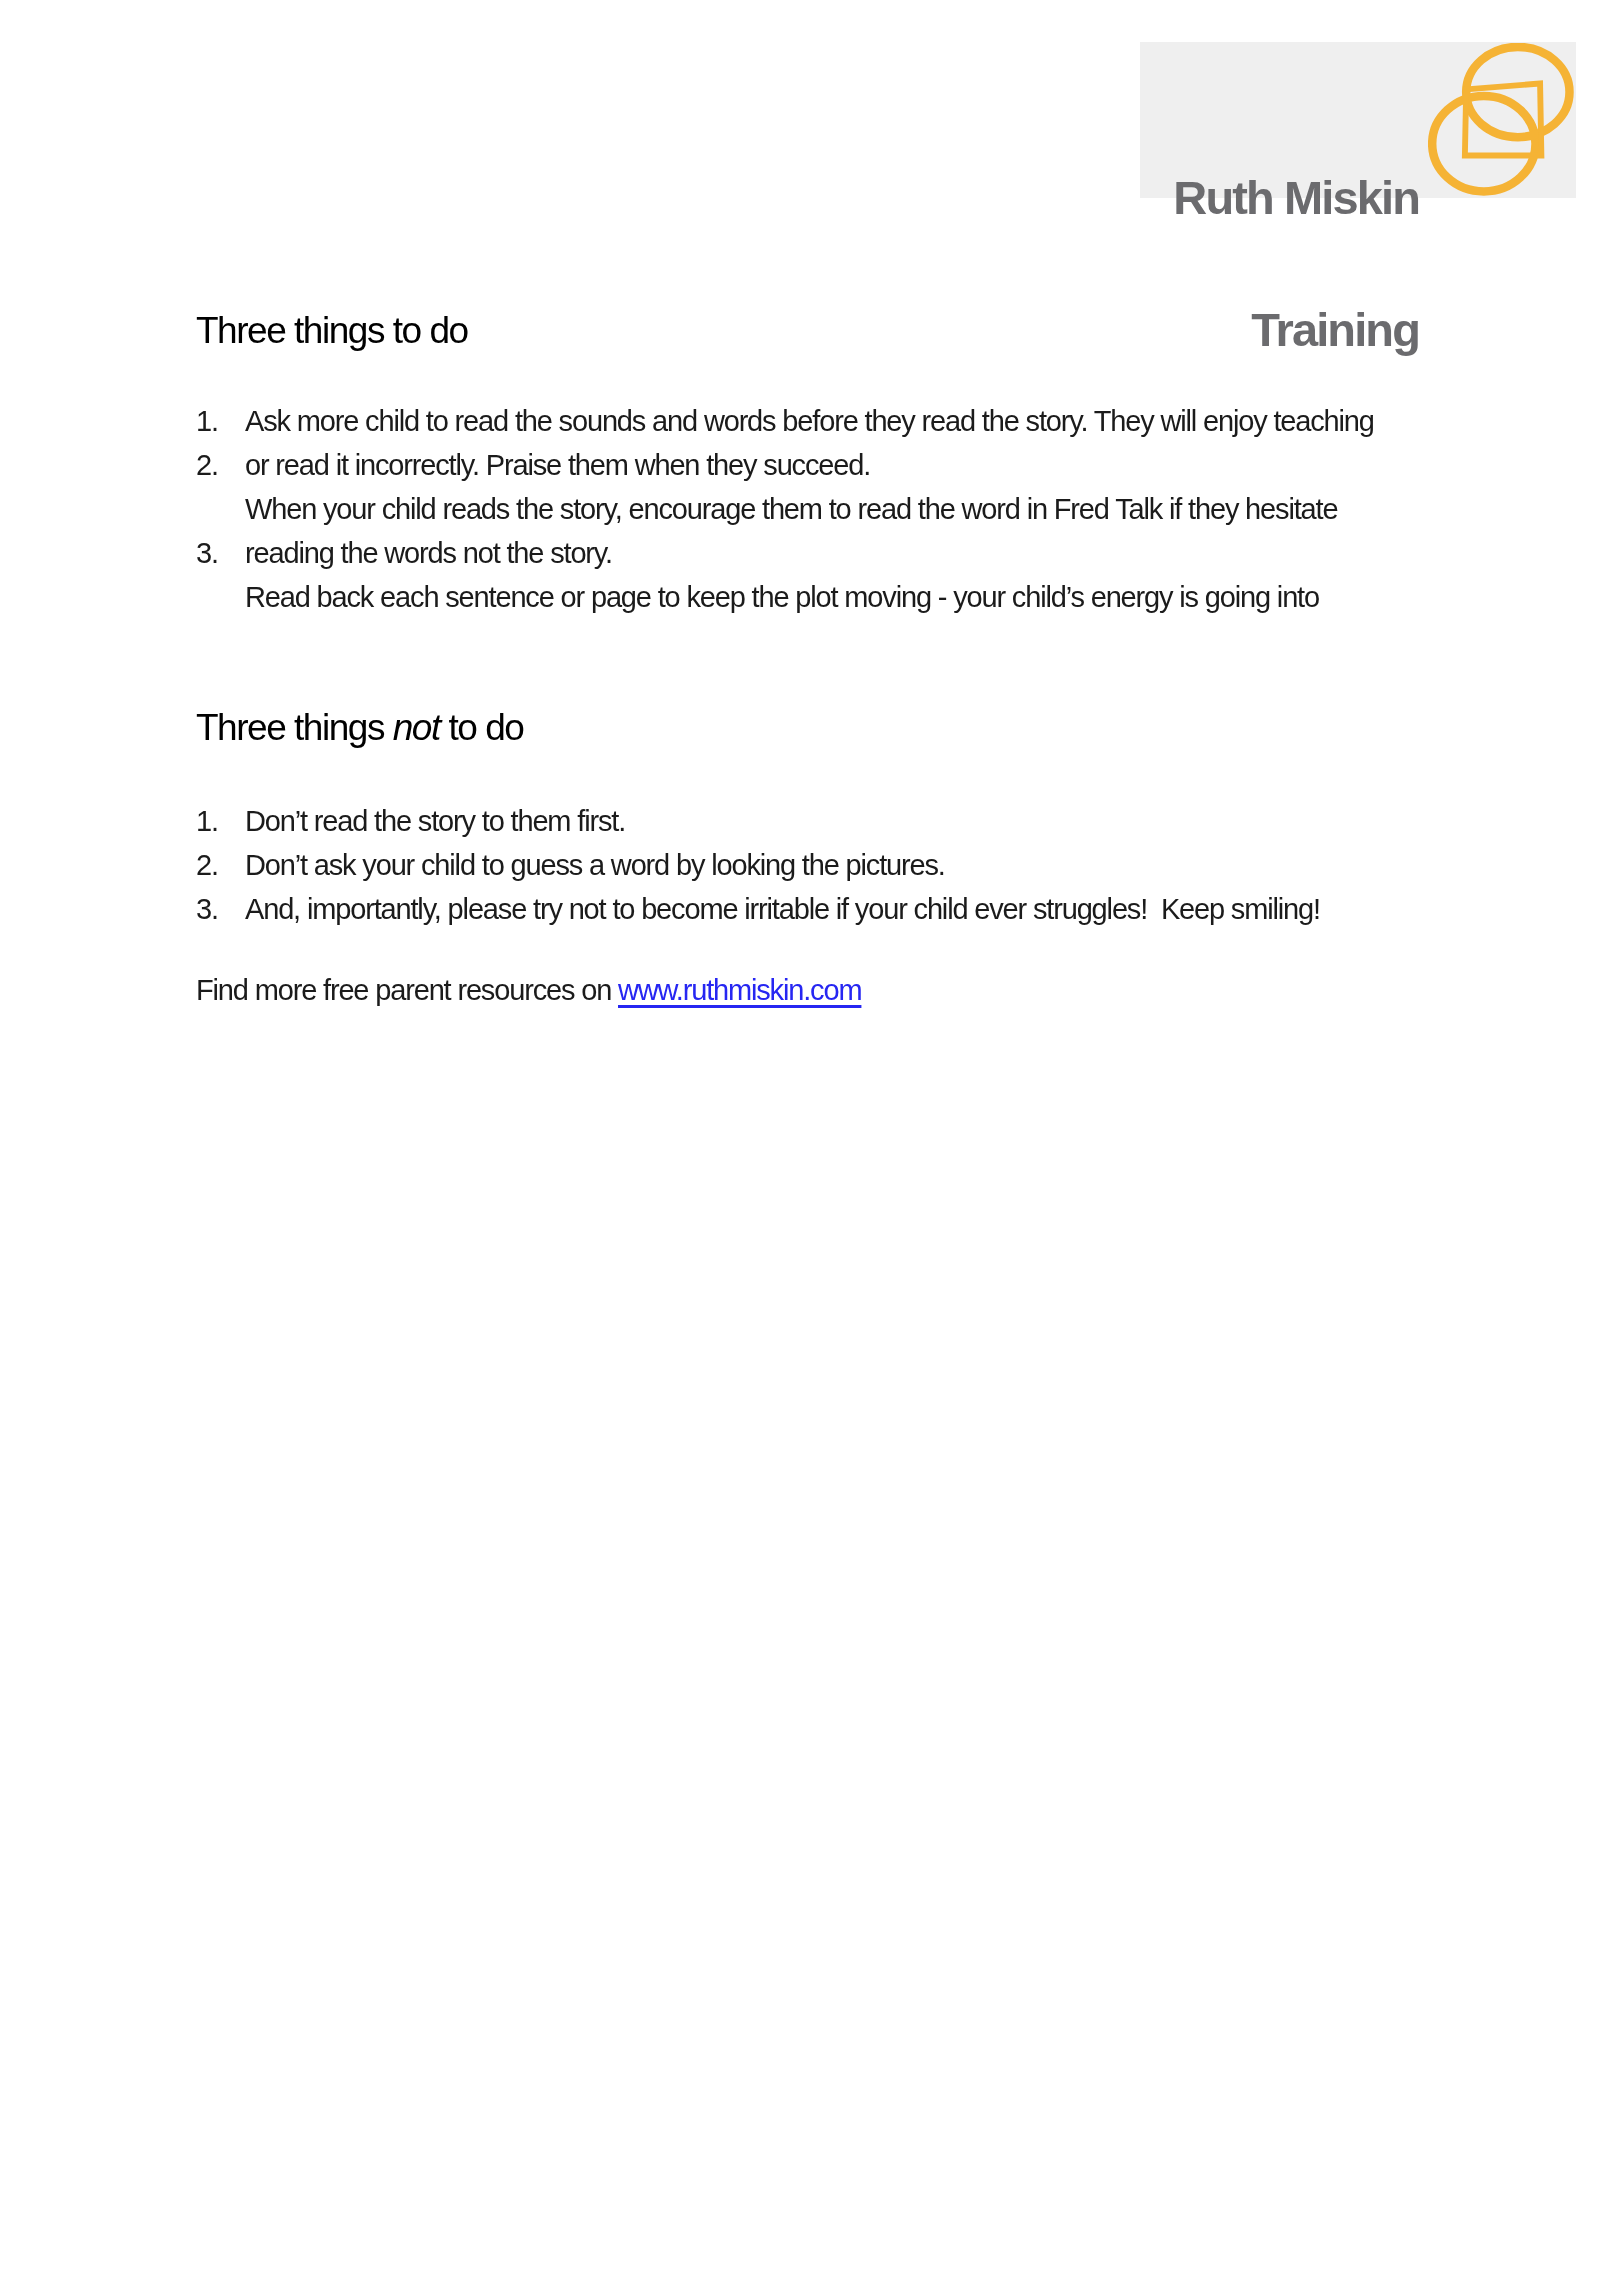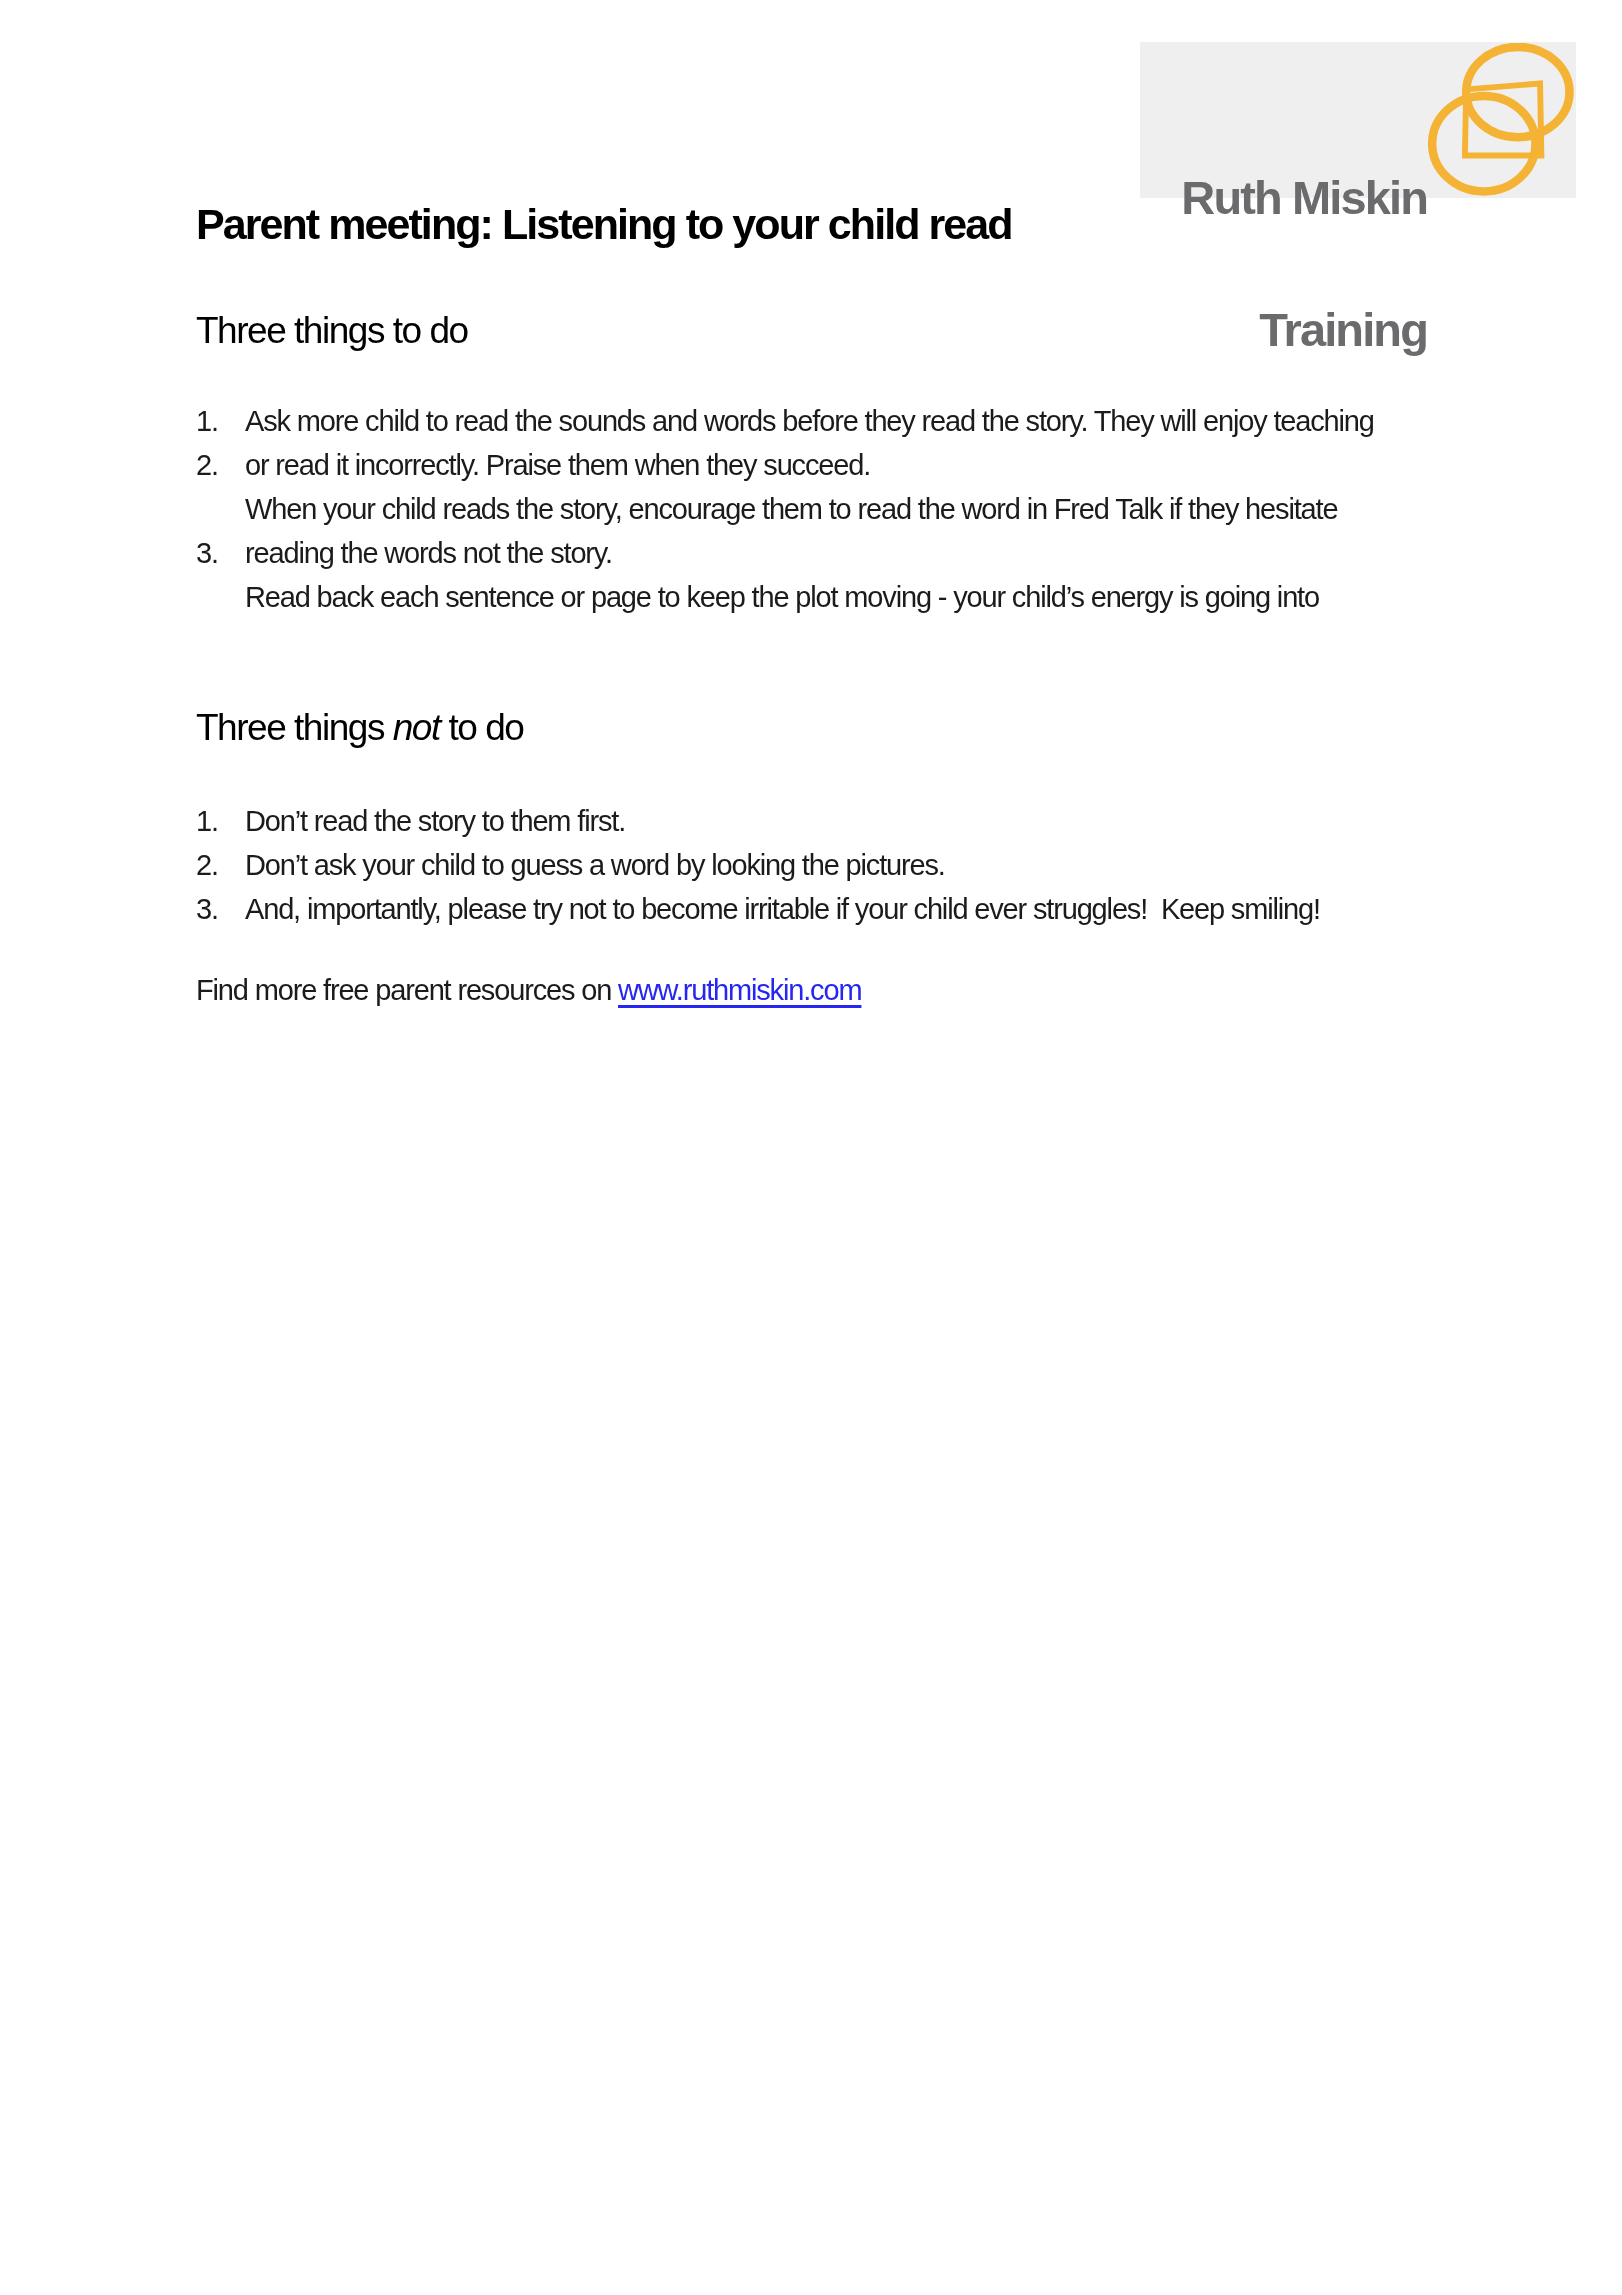--- a/index.html
+++ b/index.html
@@ -10,21 +10,21 @@
     font-family:"Liberation Sans","DejaVu Sans",sans-serif;
     color:#1b1b1b;
     overflow:hidden;
   }
   
   .logo{
     position:absolute;left:1140px;top:42px;
     width:436px;height:156px;
   }
   .logo-text{
-    position:absolute;left:12px;top:46px;width:275px;
+    position:absolute;left:4px;top:46px;width:275px;
     text-align:right;
     font-weight:bold;
     font-size:47px;line-height:44px;
     letter-spacing:-0.04em;
     white-space:pre;
   }
   .logo-mark{
     position:absolute;left:288px;top:1.3px;
     width:147px;height:153px;
   }
@@ -76,21 +76,20 @@
       <div>Ruth Miskin</div>
       <div>Training</div>
     </div>
     <svg class="logo-mark" viewBox="0 0 224 234" fill="none">
       <ellipse id="mark-ellipse-bottom" cx="85" cy="154" rx="79" ry="73" stroke-width="13" stroke="#f5b335"></ellipse>
       <ellipse id="mark-ellipse-top" cx="137" cy="75" rx="79" ry="69" stroke-width="13" stroke="#f5b335"></ellipse>
       <polygon id="mark-square" points="58,71 171,62 173,172 56,172" stroke-width="9" stroke-linejoin="miter" stroke="#f5b335"></polygon>
     </svg>
   </div>
 
-  <h1 class="title">Parent meeting: Listening to your child read</h1>
 
   <div id="sections">
       <h2 class="section-heading" style="top: 310px;"><span>Three things </span><em></em><span>to do</span></h2>
       <div class="num-list" style="top: 399px;">
         <div class="list-item">
           <div class="item-number">1.</div>
           <div class="item-lines">
             <div class="item-line">Ask more child to read the sounds and words before they read the story. They will enjoy teaching</div>
           </div>
         </div>

